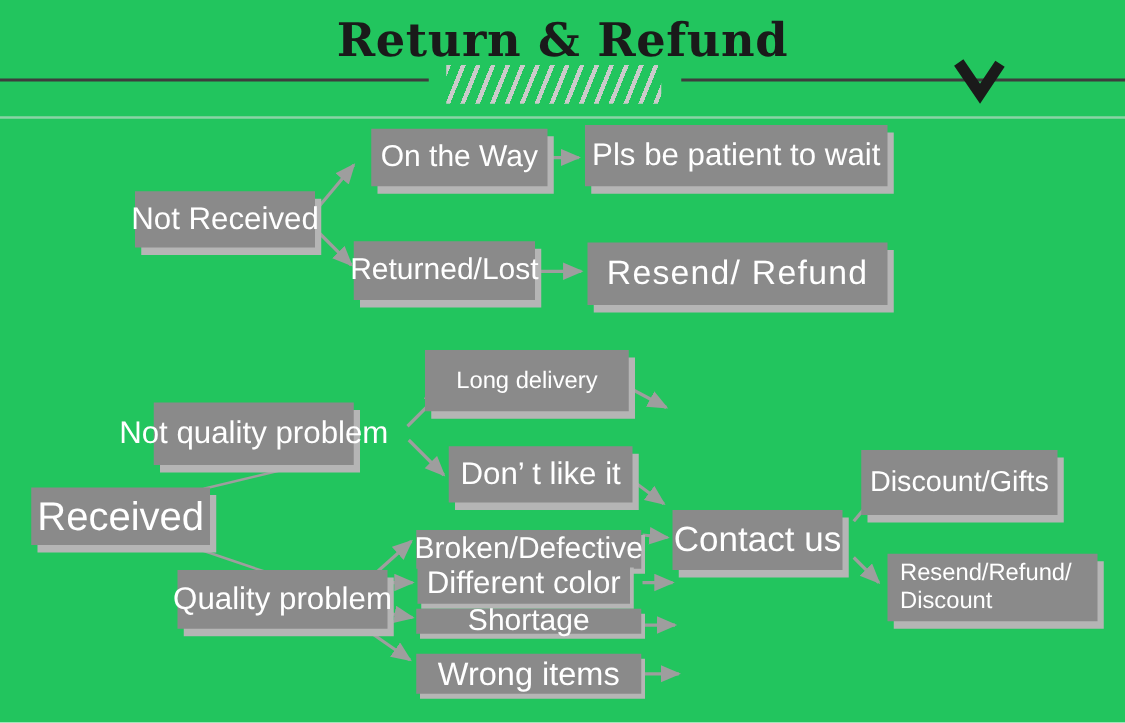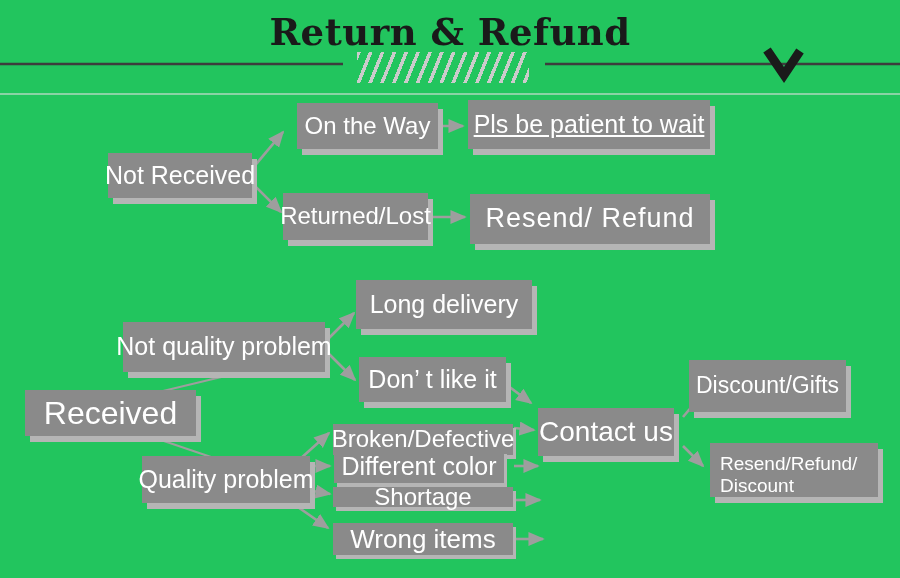--- a/index.html
+++ b/index.html
@@ -18,21 +18,21 @@
   .faint{stroke:#e0e0e0;stroke-width:2;opacity:.55;}
   .conn{stroke:var(--arrow,#9e9e9e);stroke-width:2;}
   .arrow{stroke:var(--arrow,#9e9e9e);stroke-width:2.6;fill:none;}
   .ahp{fill:var(--arrow,#9e9e9e);}
   .chev{stroke:var(--title,#161616);stroke-width:9;fill:none;}
   
   .node{position:absolute;background:var(--box,#8a8a8a);color:#fff;
         display:flex;align-items:center;justify-content:center;
         box-shadow:5px 6px 0 var(--shadow,#b5b5b5);line-height:1.02;white-space:nowrap;}
   .node.slim{box-shadow:3px 4px 0 var(--shadow,#b5b5b5);}
-  .node.twolines{flex-direction:column;align-items:flex-start;justify-content:flex-end;
+  .node.twolines{flex-direction:column;align-items:flex-start;justify-content:center;
                  padding-left:10px;line-height:1.15;}
 </style>
 </head>
 <body>
 
 <div id="canvas">
 
   <div class="title">Return &amp; Refund</div>
 
   <div class="hatch"></div>
@@ -73,27 +73,27 @@
       <line class="arrow" marker-end="url(#ah)" x1="514" y1="466" x2="538" y2="466"></line>
       <line class="arrow" marker-end="url(#ah)" x1="514" y1="500" x2="540" y2="500"></line>
       <line class="arrow" marker-end="url(#ah)" x1="514" y1="539" x2="543" y2="539"></line>
       <line class="arrow" marker-end="url(#ah)" x1="683" y1="417" x2="704" y2="392"></line>
       <line class="arrow" marker-end="url(#ah)" x1="683" y1="446" x2="703" y2="466"></line>
     </g>
   </svg>
 
   <div class="node" style="left:108px;top:153px;width:144px;height:45px;font-size:25px;">Not Received</div>
   <div class="node" style="left:287px;top:103px;width:141px;height:46px;font-size:24px;margin-left:10px;">On the Way</div>
-  <div class="node" style="left:468px;top:100px;width:242px;height:49px;font-size:25px;text-decoration:underline;">Pls be patient to wait</div>
+  <div class="node" style="left:468px;top:100px;width:242px;height:49px;font-size:25px;">Pls be patient to wait</div>
   <div class="node" style="left:470px;top:194px;width:240px;height:50px;font-size:27px;letter-spacing:1px;">Resend/ Refund</div>
   <div class="node" style="left:283px;top:193px;width:145px;height:47px;font-size:24px;">Returned/Lost</div>
 
-  <div class="node" style="left:25px;top:390px;width:171px;height:46px;font-size:32px;">Received</div>
-  <div class="node" style="left:123px;top:322px;width:202px;height:50px;font-size:25px;">Not quality problem</div>
-  <div class="node" style="left:356px;top:280px;width:176px;height:49px;font-size:25px;">Long delivery</div>
+  <div class="node" style="left:25px;top:390px;width:143px;height:46px;font-size:32px;">Received</div>
+  <div class="node" style="left:123px;top:322px;width:160px;height:50px;font-size:25px;">Not quality problem</div>
+  <div class="node" style="left:340px;top:280px;width:163px;height:49px;font-size:19px;">Long delivery</div>
   <div class="node" style="left:359px;top:357px;width:147px;height:45px;font-size:25px;">Don’ t like it</div>
   <div class="node" style="left:119px;top:456px;width:168px;height:47px;font-size:25px;margin-left:23px;">Quality problem</div>
 
   <div class="node slim" style="left:333px;top:424px;width:180px;height:31px;font-size:24px;">Broken/Defective</div>
   <div class="node slim" style="left:334px;top:450px;width:170px;height:33px;font-size:25px;">Different color</div>
   <div class="node slim" style="left:333px;top:487px;width:180px;height:20px;font-size:24px;">Shortage</div>
   <div class="node slim" style="left:333px;top:523px;width:180px;height:32px;font-size:26px;">Wrong items</div>
 
   <div class="node" style="left:538px;top:408px;width:136px;height:48px;font-size:28px;">Contact us</div>
   <div class="node" style="left:671px;top:360px;width:157px;height:52px;font-size:23px;margin-left:18px;">Discount/Gifts</div>

